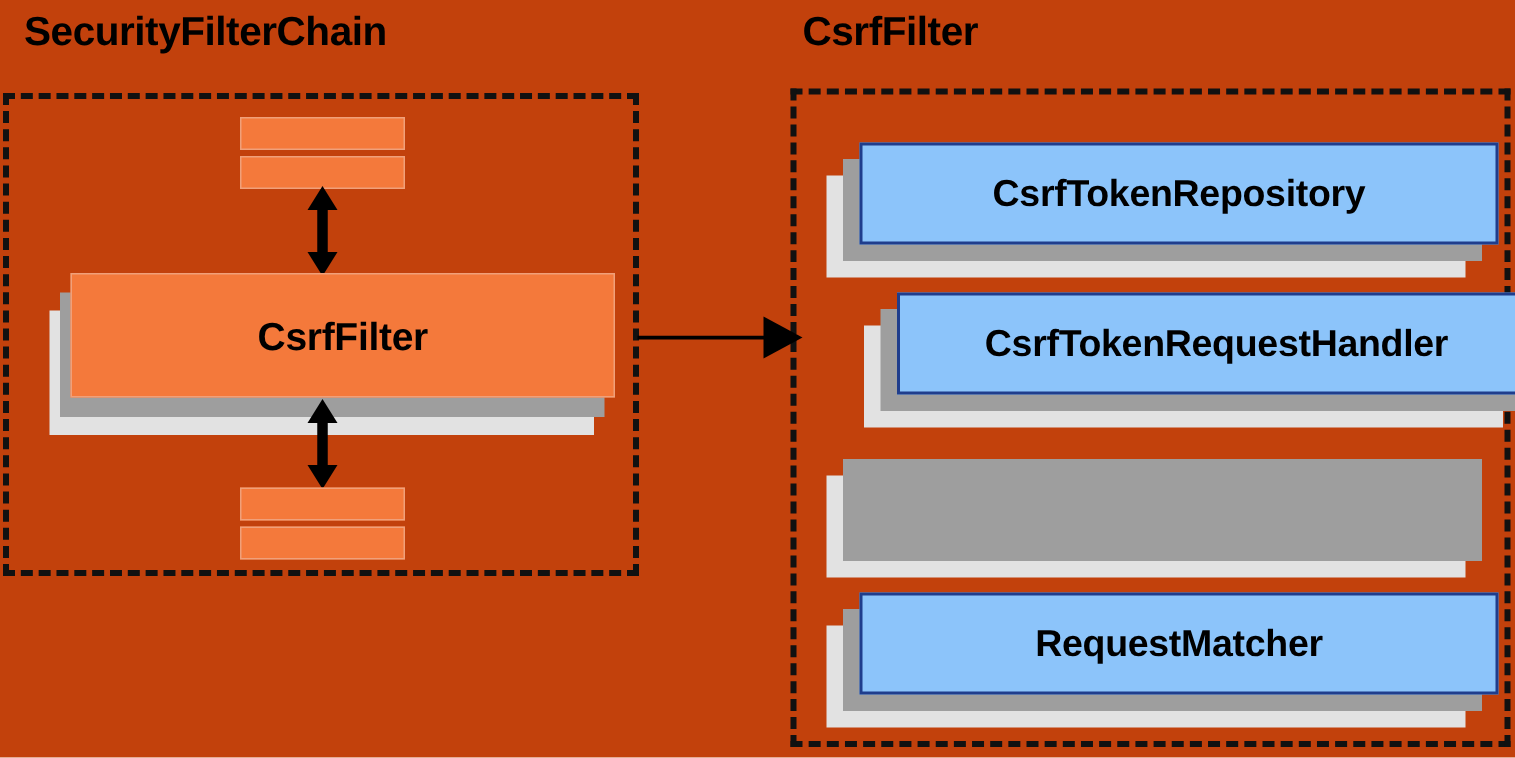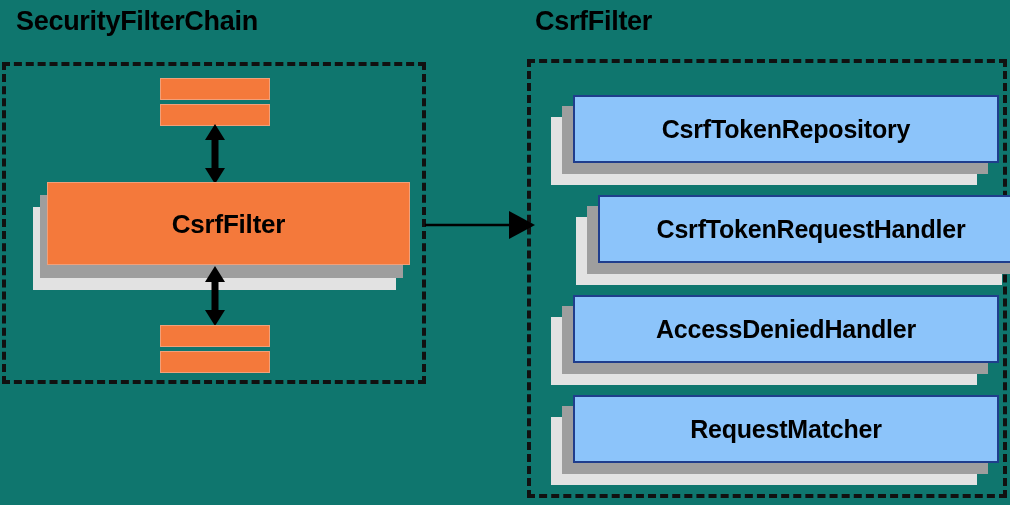--- a/index.html
+++ b/index.html
@@ -7,21 +7,21 @@
     padding: 0;
     background: #ffffff;
   }
   body {
     font-family: "Liberation Sans", sans-serif;
   }
   #canvas {
     position: relative;
     width: 1010px;
     height: 505px;
-    background: #0f766e;
+    background: #c2410c;
     overflow: hidden;
   }
 
   
   .panel-title {
     position: absolute;
     font-size: 27px;
     font-weight: bold;
     color: #000000;
     letter-spacing: -0.3px;
@@ -164,23 +164,20 @@
     <div class="layer back2" style="left:0px;  top:22px; width:426px; height:68px;"></div>
     <div class="layer back1" style="left:11px; top:11px; width:426px; height:68px;"></div>
     <div class="layer front blue-face" style="left:22px; top:0px; width:426px; height:68px;">
       <span class="box-label">CsrfTokenRequestHandler</span>
     </div>
   </div>
 
   <div class="stack" style="left:539px; top:295px; width:470px; height:95px;">
     <div class="layer back2" style="left:0px;  top:22px; width:426px; height:68px;"></div>
     <div class="layer back1" style="left:11px; top:11px; width:426px; height:68px;"></div>
-    <div class="layer front blue-face" style="left:22px; top:0px; width:426px; height:68px;">
-      <span class="box-label">AccessDeniedHandler</span>
-    </div>
   </div>
 
   <div class="stack" style="left:539px; top:395px; width:470px; height:95px;padding-left:44px;">
     <div class="layer back2" style="left:0px;  top:22px; width:426px; height:68px;"></div>
     <div class="layer back1" style="left:11px; top:11px; width:426px; height:68px;"></div>
     <div class="layer front blue-face" style="left:22px; top:0px; width:426px; height:68px;">
       <span class="box-label">RequestMatcher</span>
     </div>
   </div>
 

